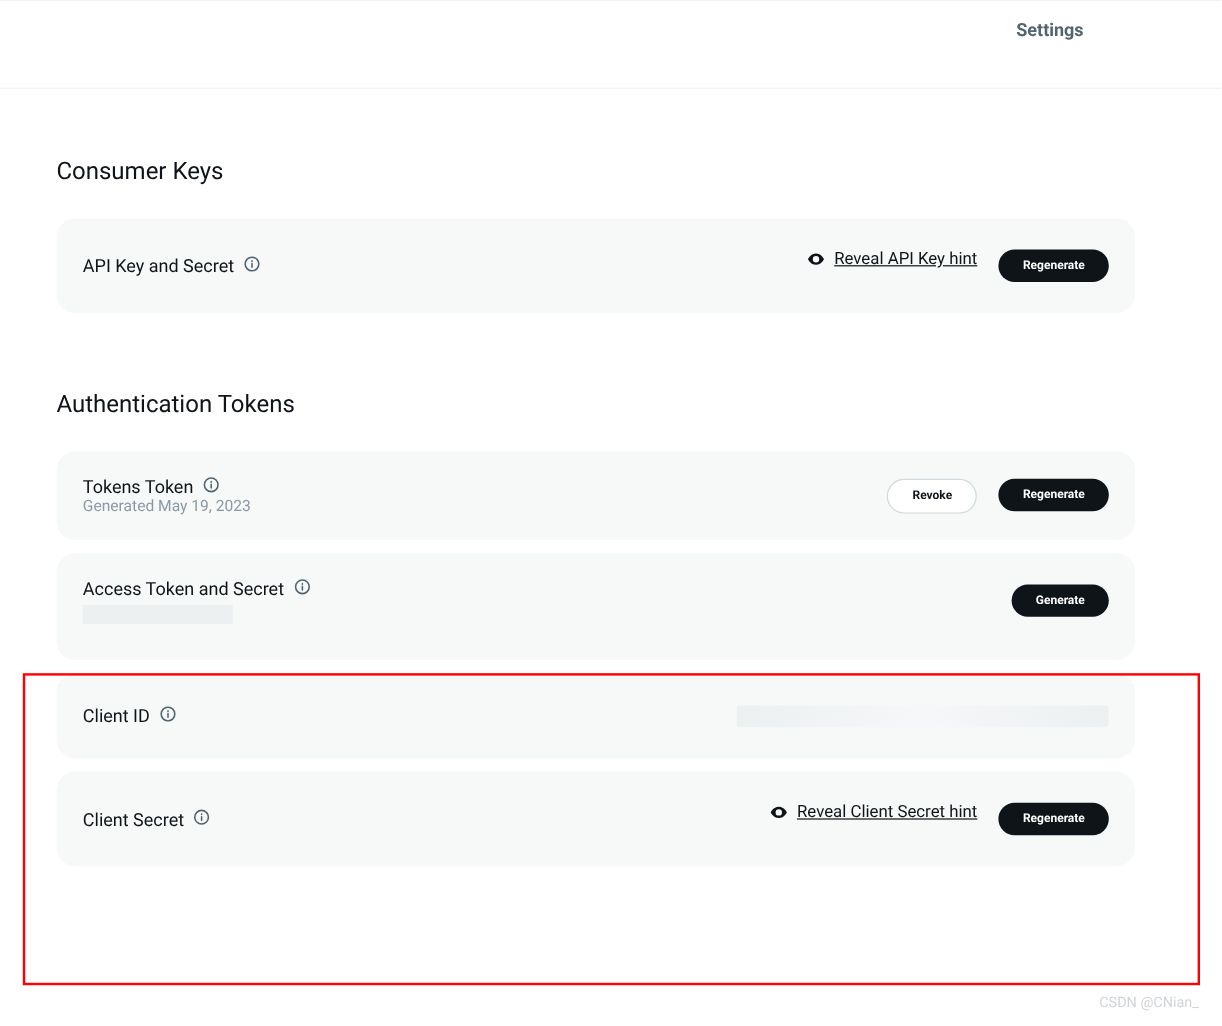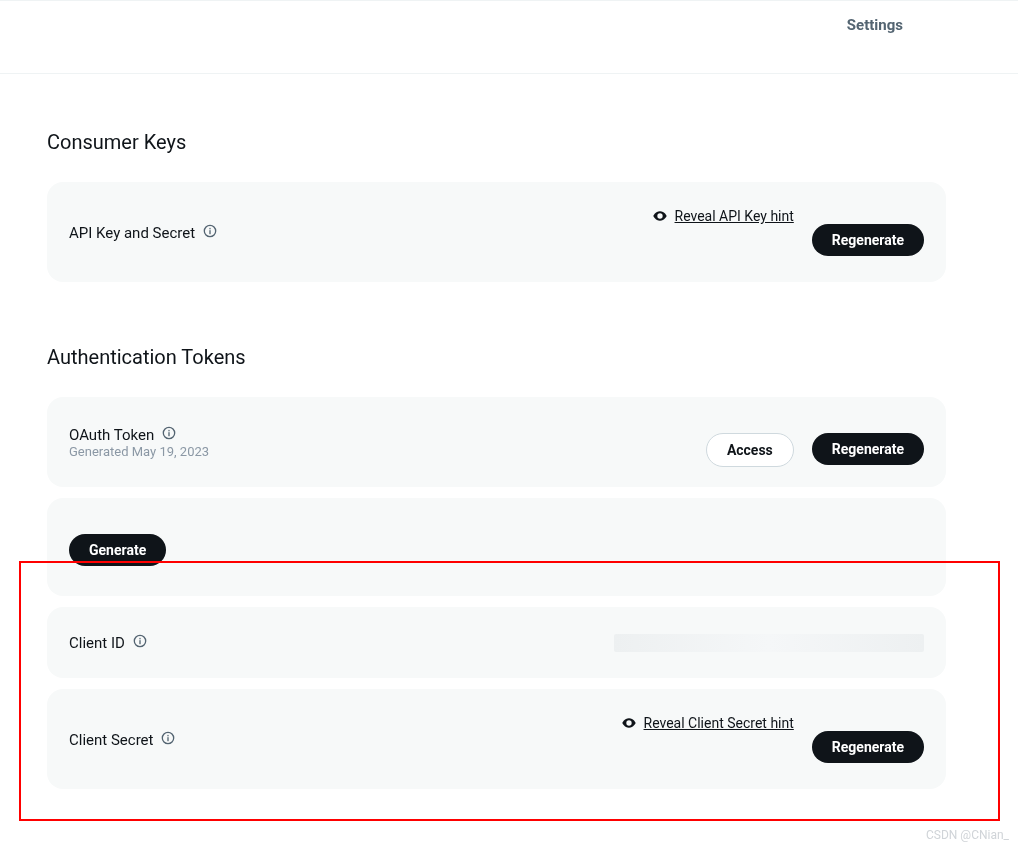--- a/index.html
+++ b/index.html
@@ -114,27 +114,26 @@
     }
     .info-icon svg {
       width: 14px;
       height: 14px;
       fill: none;
       stroke: #536471;
       stroke-width: 1.5;
     }
     .btn {
       border-radius: 9999px;
-      font-size: 14px;
+      font-size: 10px;
       font-weight: 700;
       padding: 8px 20px;
       cursor: pointer;
       border: none;
       white-space: nowrap;
-      margin-top: 16px;
     }
     .btn-dark {
       background: #0f1419;
       color: #ffffff;
     }
     .btn-outline {
       background: #ffffff;
       color: #0f1419;
       border: 1px solid #cfd9de;
     }
@@ -165,21 +164,21 @@
     .oauth-section-title {
       font-size: 20px;
       font-weight: 800;
       margin-bottom: 28px;
       color: #0f1419;
       margin-top: 38px;
     }
     .watermark {
       position: absolute;
       bottom: 13px;
-      right: 9px;
+      right: 19px;
       font-size: 12px;
       color: #d0d4d8;
     }
     .card-right .link-group {
       display: flex;
       align-items: center;
       gap: 7px;
     }
   </style>
 </head>
@@ -220,37 +219,49 @@
     </div>
   </div>
 
   <div class="section-spacer"></div>
 
   <h2 class="section-title">Authentication Tokens</h2>
 
   <div class="card card-tall">
     <div class="card-left">
       <div class="card-title-row">
-        <span class="card-title">OAuth Token</span>
+        <span class="card-title">Tokens Token</span>
         <span class="info-icon">
           <svg viewBox="0 0 16 16">
               <circle cx="8" cy="8" r="6.5"></circle>
               <path d="M8 7.5 L8 11 M8 5 L8 5.5" stroke-linecap="round"></path>
             </svg>
         </span>
       </div>
       <span class="card-sub">Generated May 19, 2023</span>
     </div>
     <div class="card-right">
-      <button class="btn btn-outline">Access</button>
+      <button class="btn btn-outline">Revoke</button>
       <button class="btn btn-dark">Regenerate</button>
     </div>
   </div>
 
   <div class="card card-tall" style="padding-bottom:30px;">
+    <div class="card-left">
+      <div class="card-title-row">
+        <span class="card-title">Access Token and Secret</span>
+        <span class="info-icon">
+          <svg viewBox="0 0 16 16">
+              <circle cx="8" cy="8" r="6.5"></circle>
+              <path d="M8 7.5 L8 11 M8 5 L8 5.5" stroke-linecap="round"></path>
+            </svg>
+        </span>
+      </div>
+      <div class="redacted"></div>
+    </div>
     <div class="card-right">
       <button class="btn btn-dark">Generate</button>
     </div>
   </div>
 
 
   <div class="card">
     <div class="card-left">
       <div class="card-title-row">
         <span class="card-title">Client ID</span>

